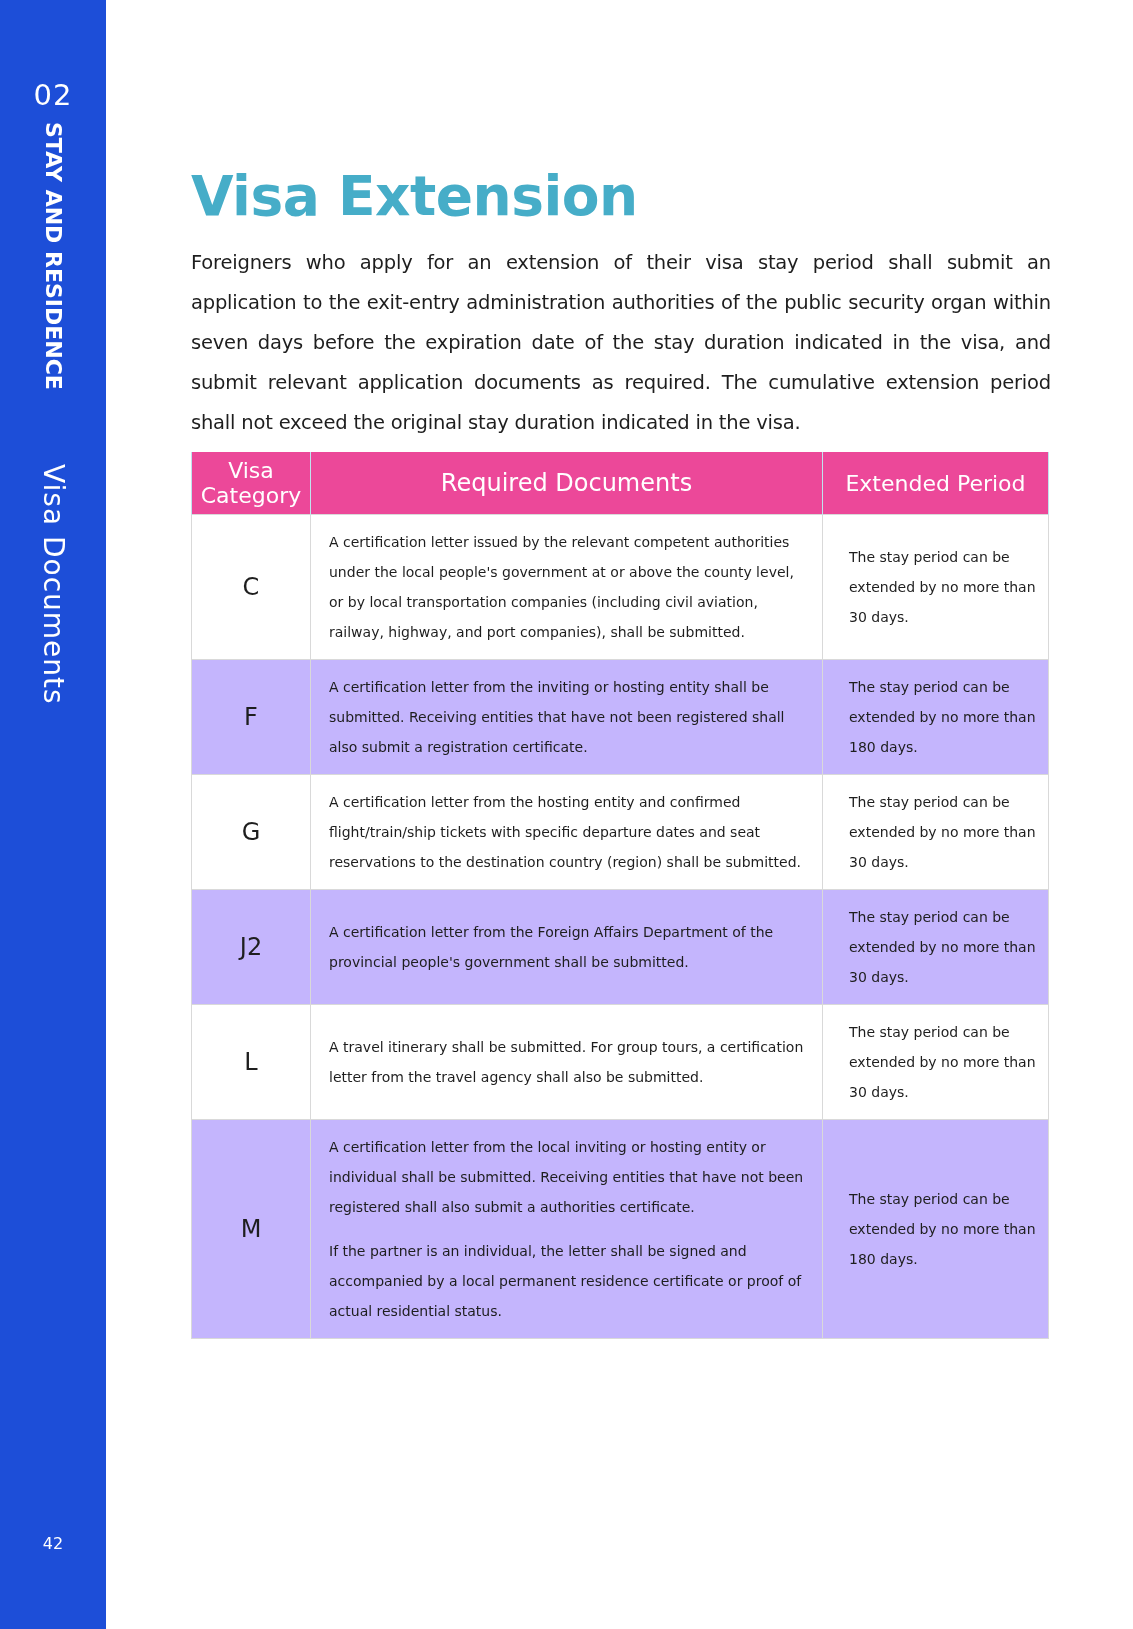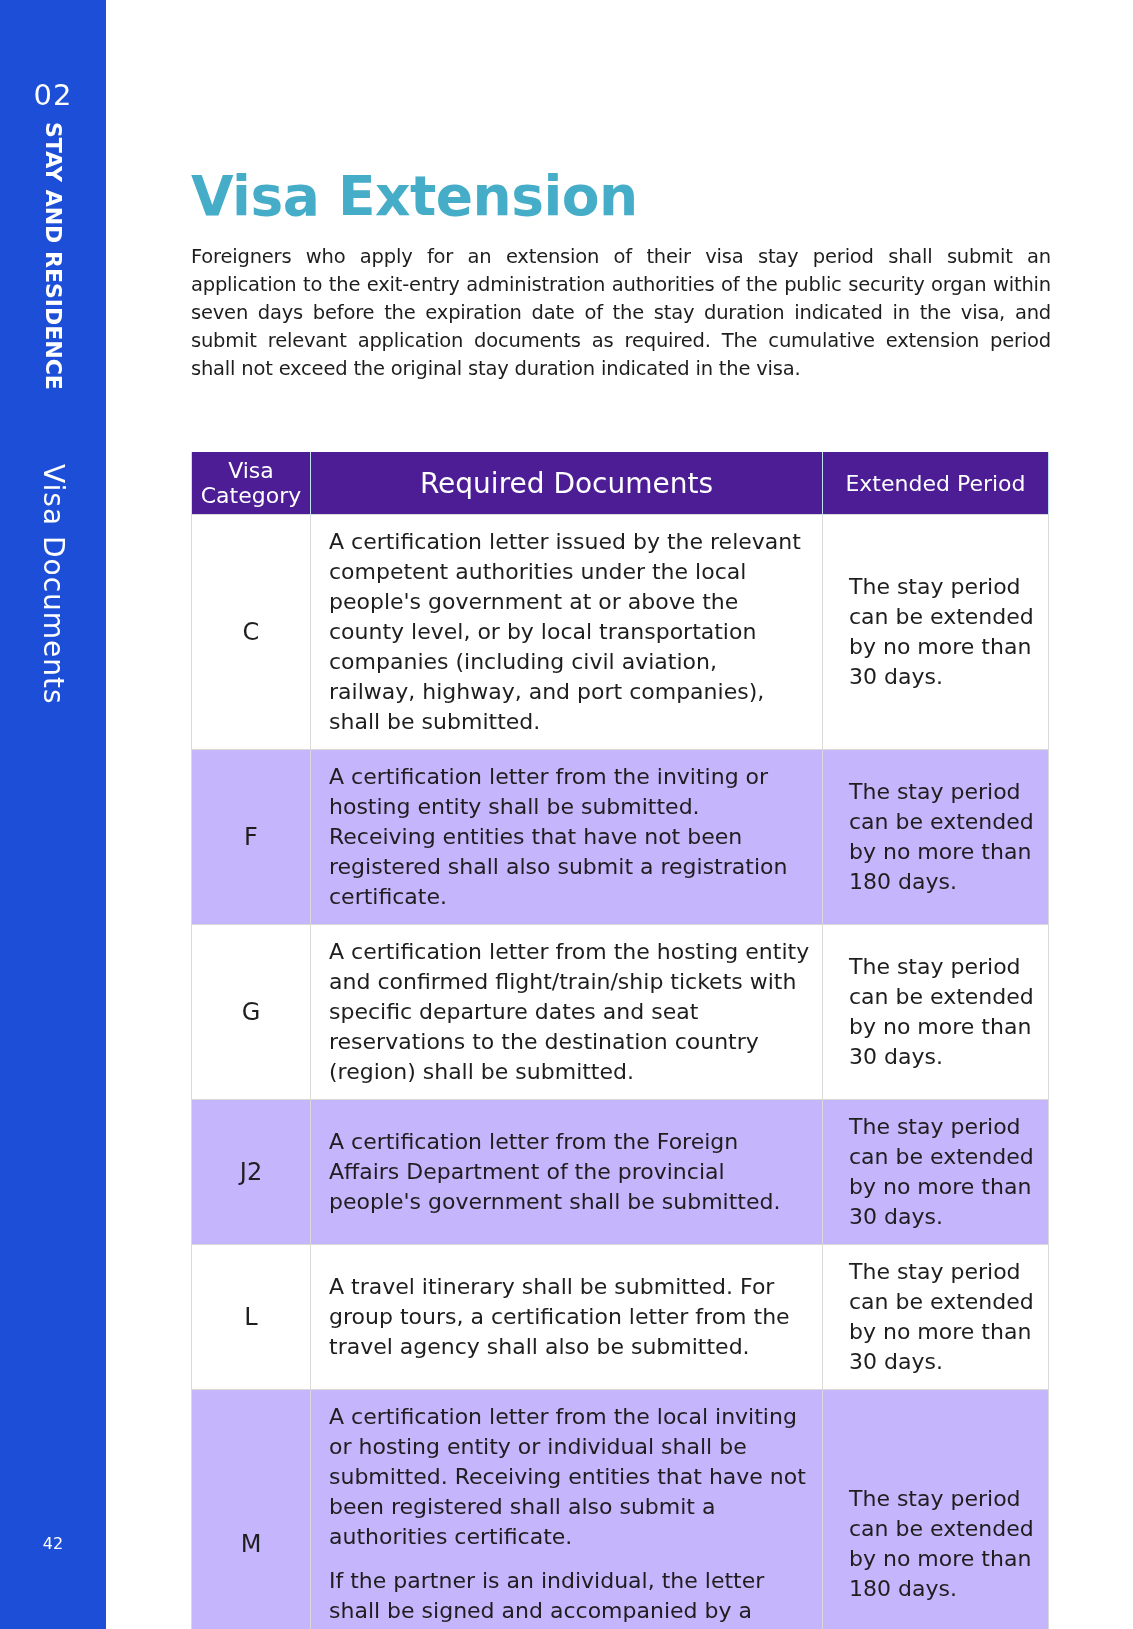--- a/index.html
+++ b/index.html
@@ -32,38 +32,38 @@
   .page-number {
     position: absolute; left: 0; width: 106px; top: 1534px;
     text-align: center; color: #ffffff; font-size: 16px;
   }
   .title {
     position: absolute; left: 191px; top: 164px; margin: 0;
     font-size: 55px; font-weight: bold; color: #46adc8; letter-spacing: -0.5px;
   }
   .intro {
     position: absolute; left: 191px; top: 243px; width: 860px; margin: 0;
-    font-size: 19.5px; line-height: 28px; color: #1e1e1e;
+    font-size: 19.5px; line-height: 40px; color: #1e1e1e;
     text-align: justify; letter-spacing: -0.2px;
   }
   table.docs {
     position: absolute; left: 191px; top: 452px; width: 858px;
     border-collapse: collapse; table-layout: fixed;
   }
   table.docs th {
-    background: #4c1d95; color: #ffffff; font-weight: normal;
+    background: #ec4899; color: #ffffff; font-weight: normal;
     border-left: 1px solid #bfe3ee; border-right: 1px solid #bfe3ee;
     height: 62px; padding: 0 4px; text-align: center; vertical-align: middle;
   }
   table.docs th.col-cat { font-size: 22px; line-height: 25px; width: 110px; }
-  table.docs th.col-docs { font-size: 28px; width: 503px; }
+  table.docs th.col-docs { font-size: 24px; width: 503px; }
   table.docs th.col-period { font-size: 22px; line-height: 25px; }
   table.docs td {
     border: 1px solid #d9d9d9; vertical-align: middle;
-    font-size: 22px; line-height: 30px; color: #1e1e1e;
+    font-size: 14px; line-height: 30px; color: #1e1e1e;
   }
   table.docs tr.alt td { background: #c4b5fd; }
   td.cat { text-align: center; color: #46adc8; font-size: 24px !important; }
   td.docs-cell { padding: 12px 12px 12px 18px; }
   td.period { padding: 12px 6px 12px 26px; }
   .docs-cell p { margin: 0; }
   .docs-cell p + p { margin-top: 14px; }
 </style>
 </head>
 <body>

